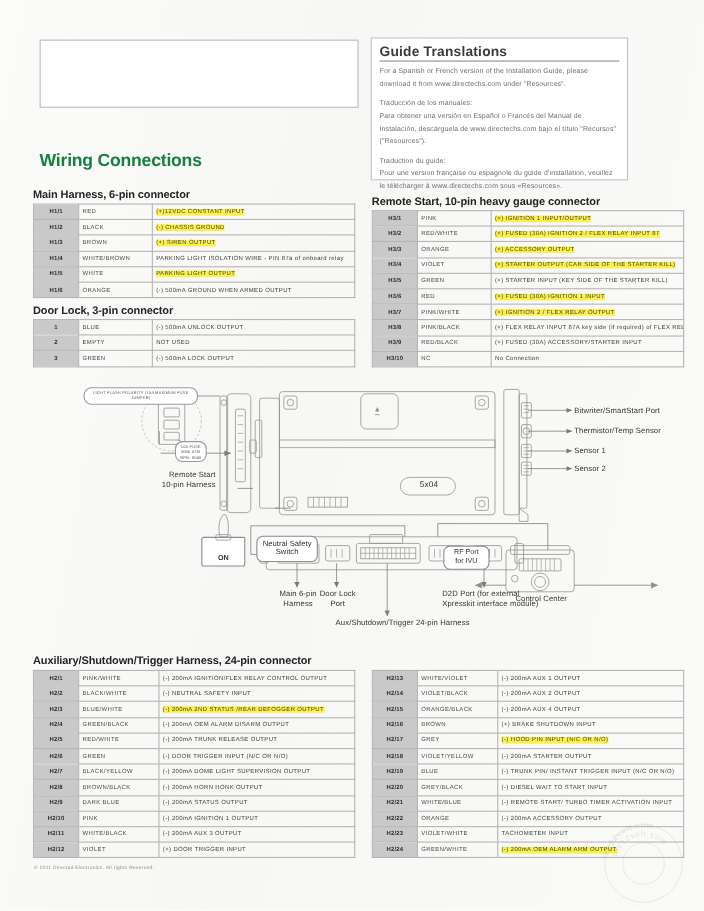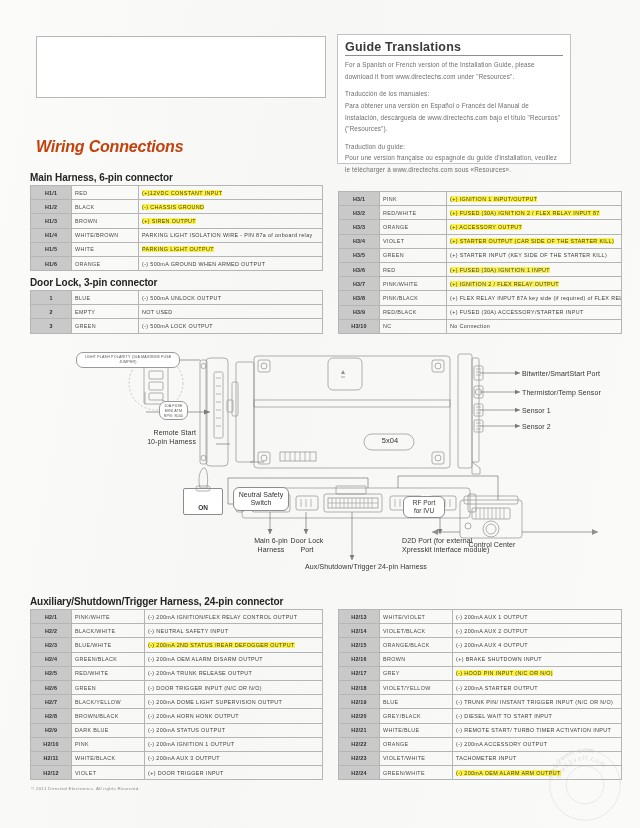--- a/index.html
+++ b/index.html
@@ -30,21 +30,21 @@
   }
   .t-main{
     font-size:20px;font-style:italic;font-weight:bold;
     letter-spacing:-.3px;color:#1b1b1b;line-height:1.05;
   }
   .t-sub{font-size:12.5px;color:#222;margin-top:2px;line-height:1.1;}
   .t-model{font-size:12.5px;font-weight:bold;color:#111;margin-top:1px;line-height:1.1;}
 
   .wiring-h{
     position:absolute;left:36px;top:138px;
-    font-size:16px;font-weight:bold;font-style:italic;color:#c2410c;
+    font-size:16px;font-weight:bold;color:#15803d;
     letter-spacing:-.2px;
   }
 
   
   .gt-box{
     position:absolute;left:337px;top:34px;width:234px;height:130px;
     border:1px solid #c2c2c2;background:#fff;
     box-sizing:border-box;padding:5px 7px;
   }
   .gt-title{
@@ -126,20 +126,21 @@
     <div class="gt-title">Guide Translations</div>
     <p class="gt-p">For a Spanish or French version of the Installation Guide, please download it from www.directechs.com under "Resources".</p>
     <p class="gt-lab">Traducción de los manuales:</p>
     <p class="gt-p">Para obtener una versión en Español o Francés del Manual de Instalación, descárguela de www.directechs.com bajo el título "Recursos" ("Resources").</p>
     <p class="gt-lab">Traduction du guide:</p>
     <p class="gt-p">Pour une version française ou espagnole du guide d'installation, veuillez le télécharger à www.directechs.com sous «Resources».</p>
   </div>
 
   <div class="sec-h" style="left:30px;top:172px;">Main Harness, 6-pin connector</div>
   <div class="sec-h" style="left:30px;top:277px;">Door Lock, 3-pin connector</div>
+  <div class="sec-h" style="left:338px;top:178px;">Remote Start, 10-pin heavy gauge connector</div>
   <div class="sec-h" style="left:30px;top:596px;">Auxiliary/Shutdown/Trigger Harness, 24-pin connector</div>
 
   <table class="wt" id="tbl-main" style="left:30px;top:185px;width:293px;">
       <tbody>
         <tr>
           <td class="pin" style="width: 34px;">H1/1</td>
           <td class="col" style="width: 60px;">RED</td>
           <td class="desc"><span class="hl">(+)12VDC CONSTANT INPUT</span></td>
         </tr>
         <tr>

